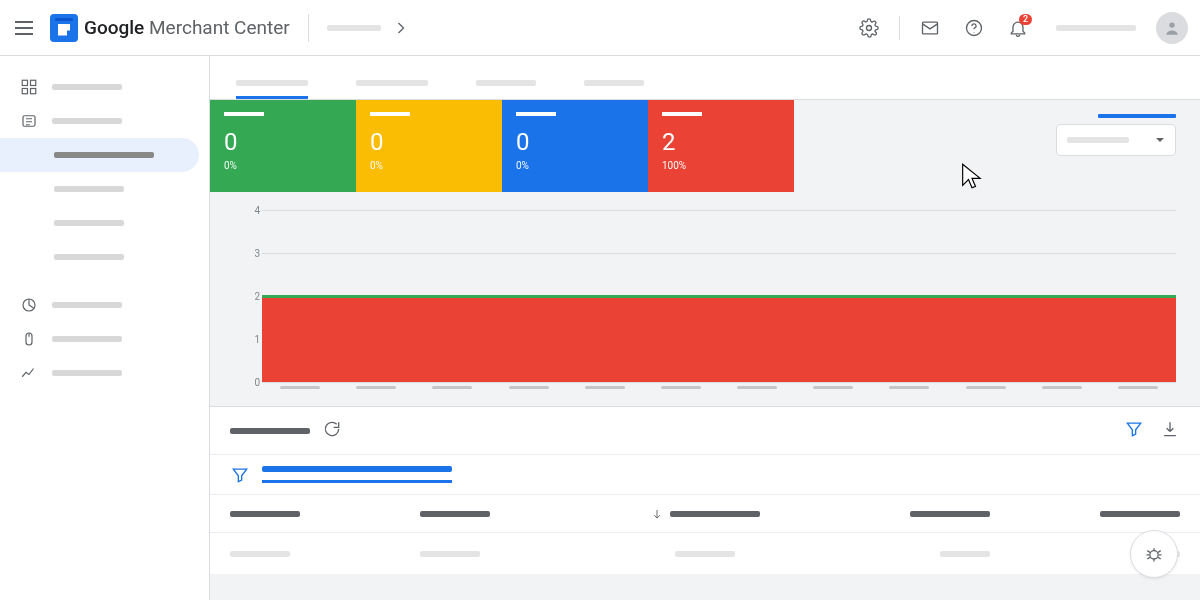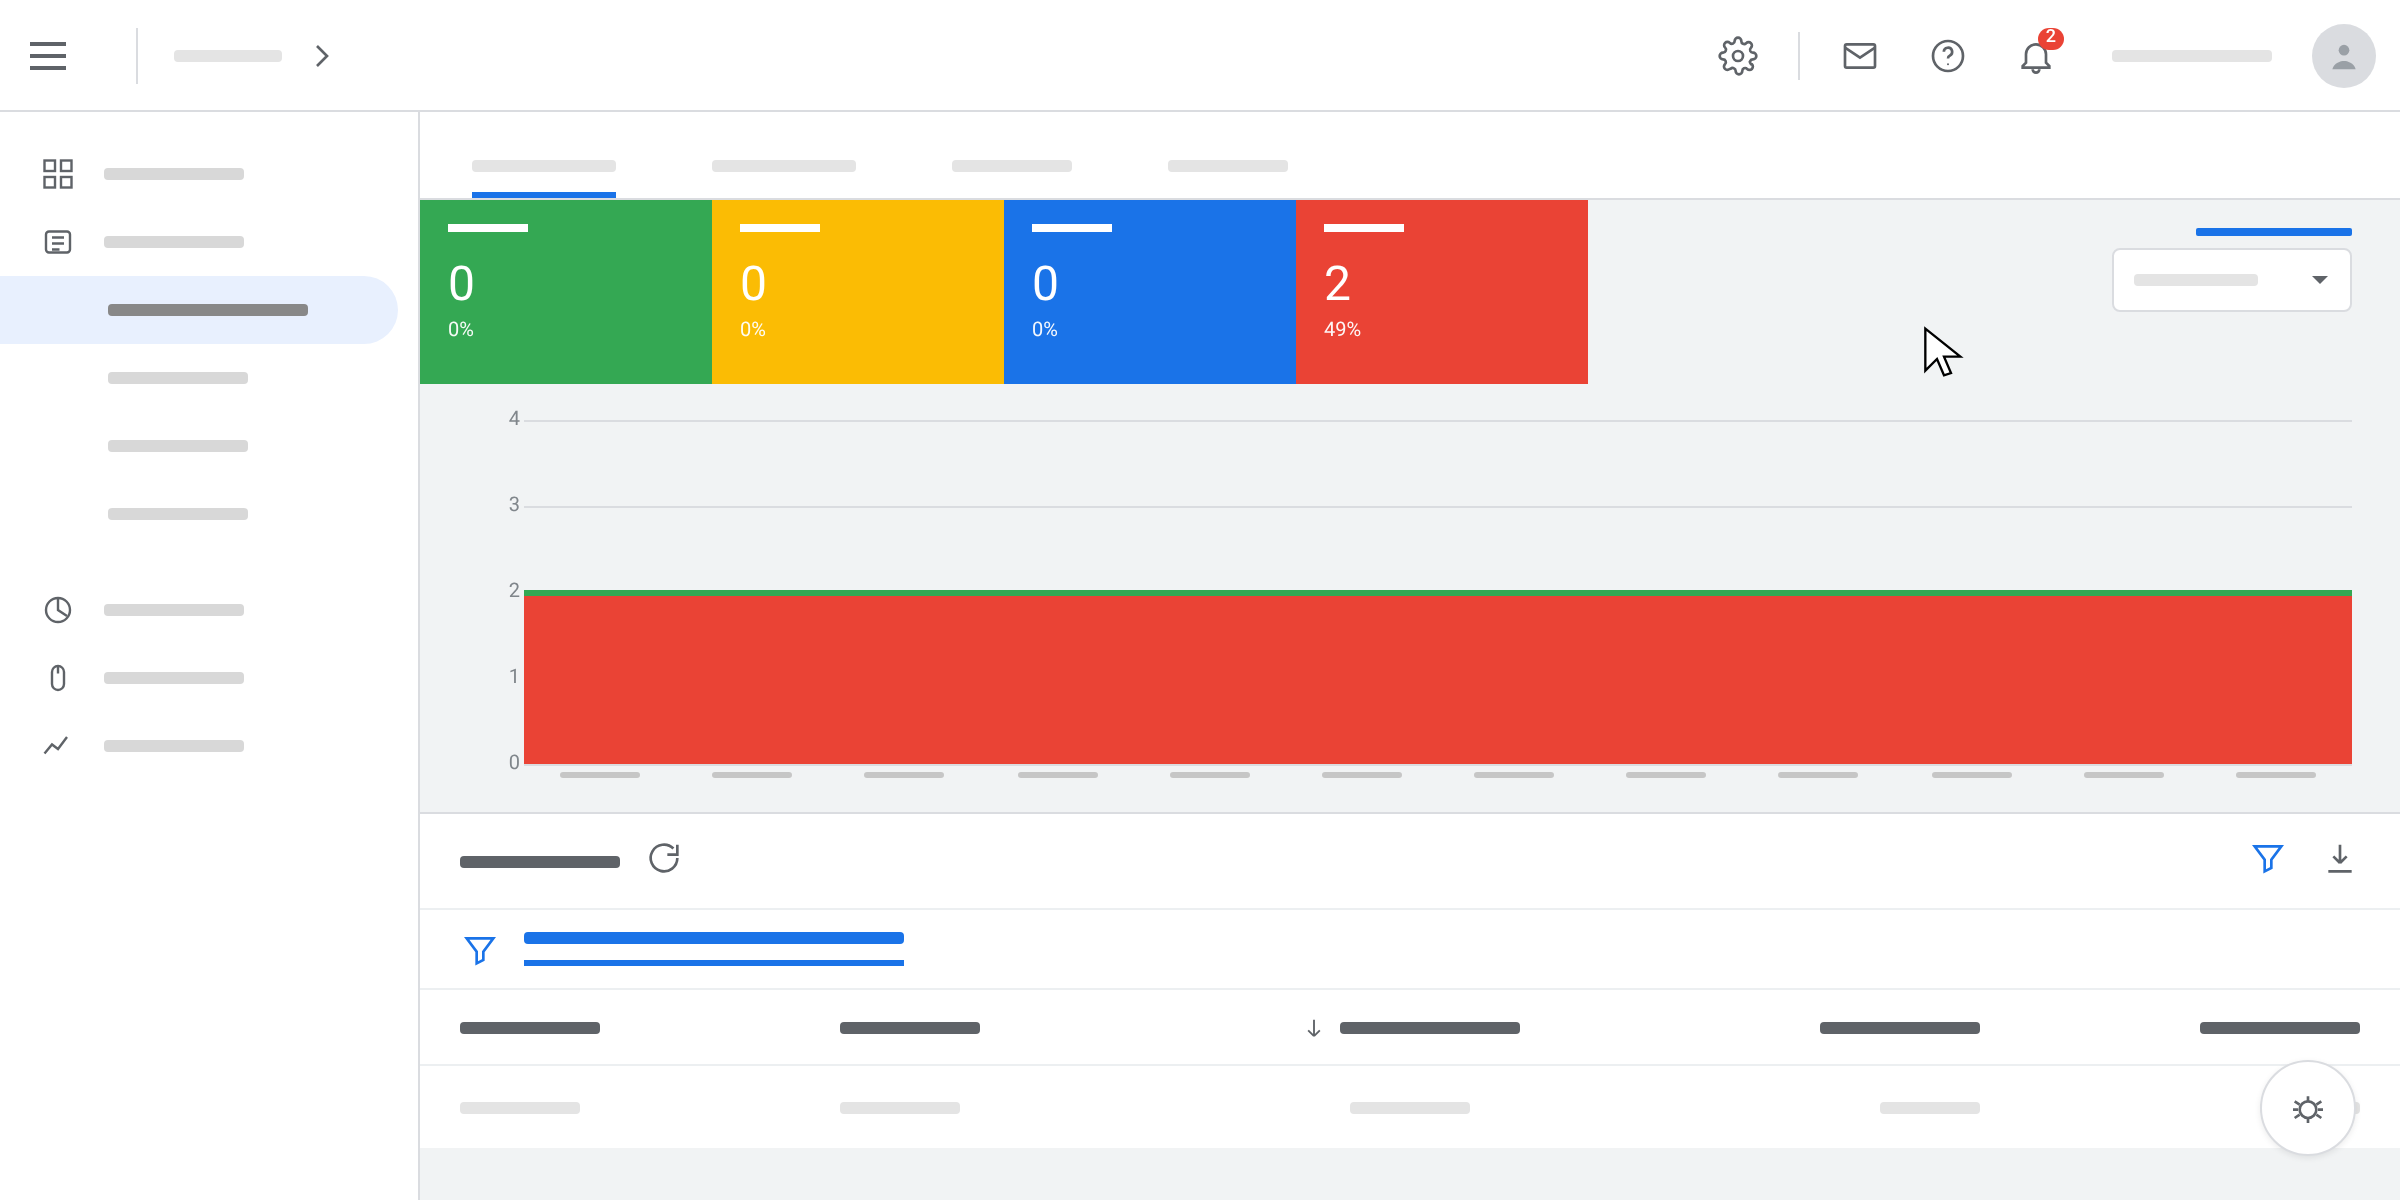--- a/index.html
+++ b/index.html
@@ -96,20 +96,26 @@
 </style>
 </head>
 <body>
 
 <div class="header">
   <div class="hamburger">
       <span></span>
       <span></span>
       <span></span>
     </div>
+  <div class="logo">
+    <div class="logo-icon"></div>
+    <div class="logo-text">
+      <b>Google</b> <span>Merchant Center</span>
+    </div>
+  </div>
   <div class="vsep"></div>
   <div class="crumb">
     <div class="ph light" style="width:54px"></div>
     <svg class="ico" viewBox="0 0 24 24">
         <path d="M9 6l6 6-6 6"></path>
       </svg>
   </div>
 
   <div class="header-right">
     <div class="icon-btn">
@@ -251,21 +257,21 @@
               <div class="pct">0%</div>
             </div>
             <div class="card blue">
               <div class="lbl"></div>
               <div class="num">0</div>
               <div class="pct">0%</div>
             </div>
             <div class="card red">
               <div class="lbl"></div>
               <div class="num">2</div>
-              <div class="pct">49%</div>
+              <div class="pct">100%</div>
             </div>
           </div>
         <div class="charthead-right">
           <div class="linkish">
               <div class="ln"></div>
             </div>
           <div class="dropdown">
             <div class="ph light" style="width:62px"></div>
             <svg viewBox="0 0 10 10">
                 <path d="M1 3l4 4 4-4z"></path>

